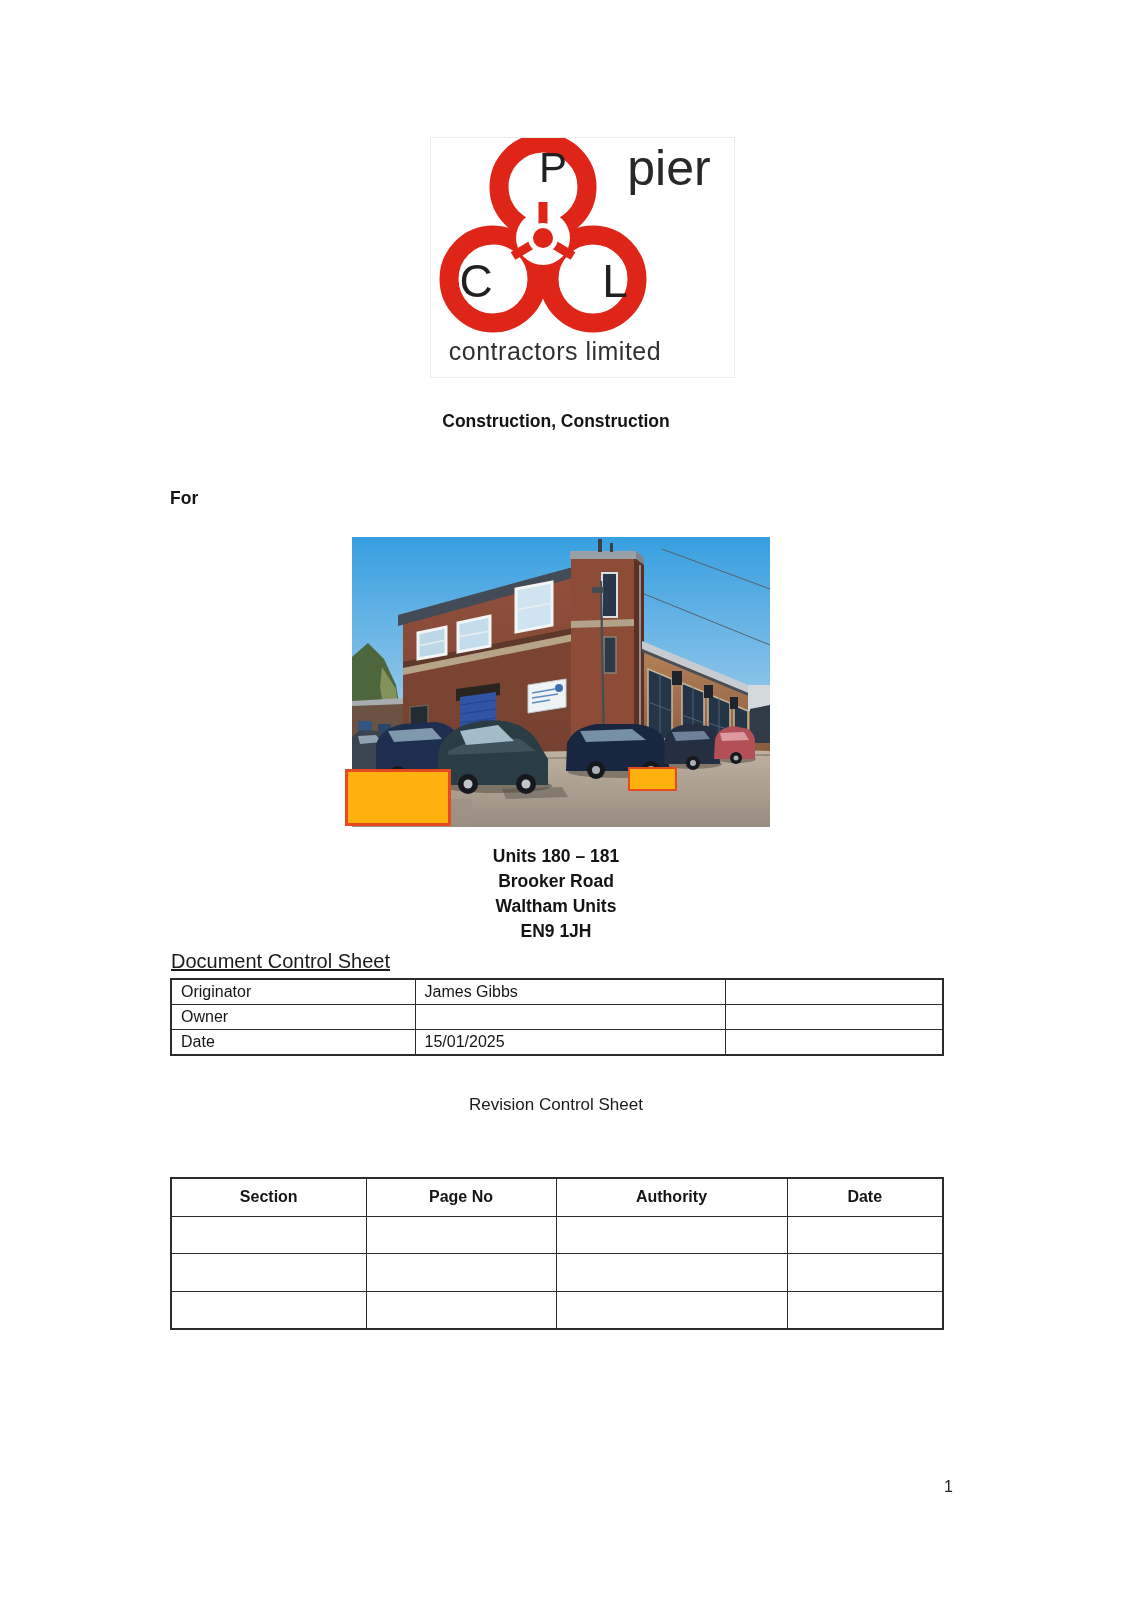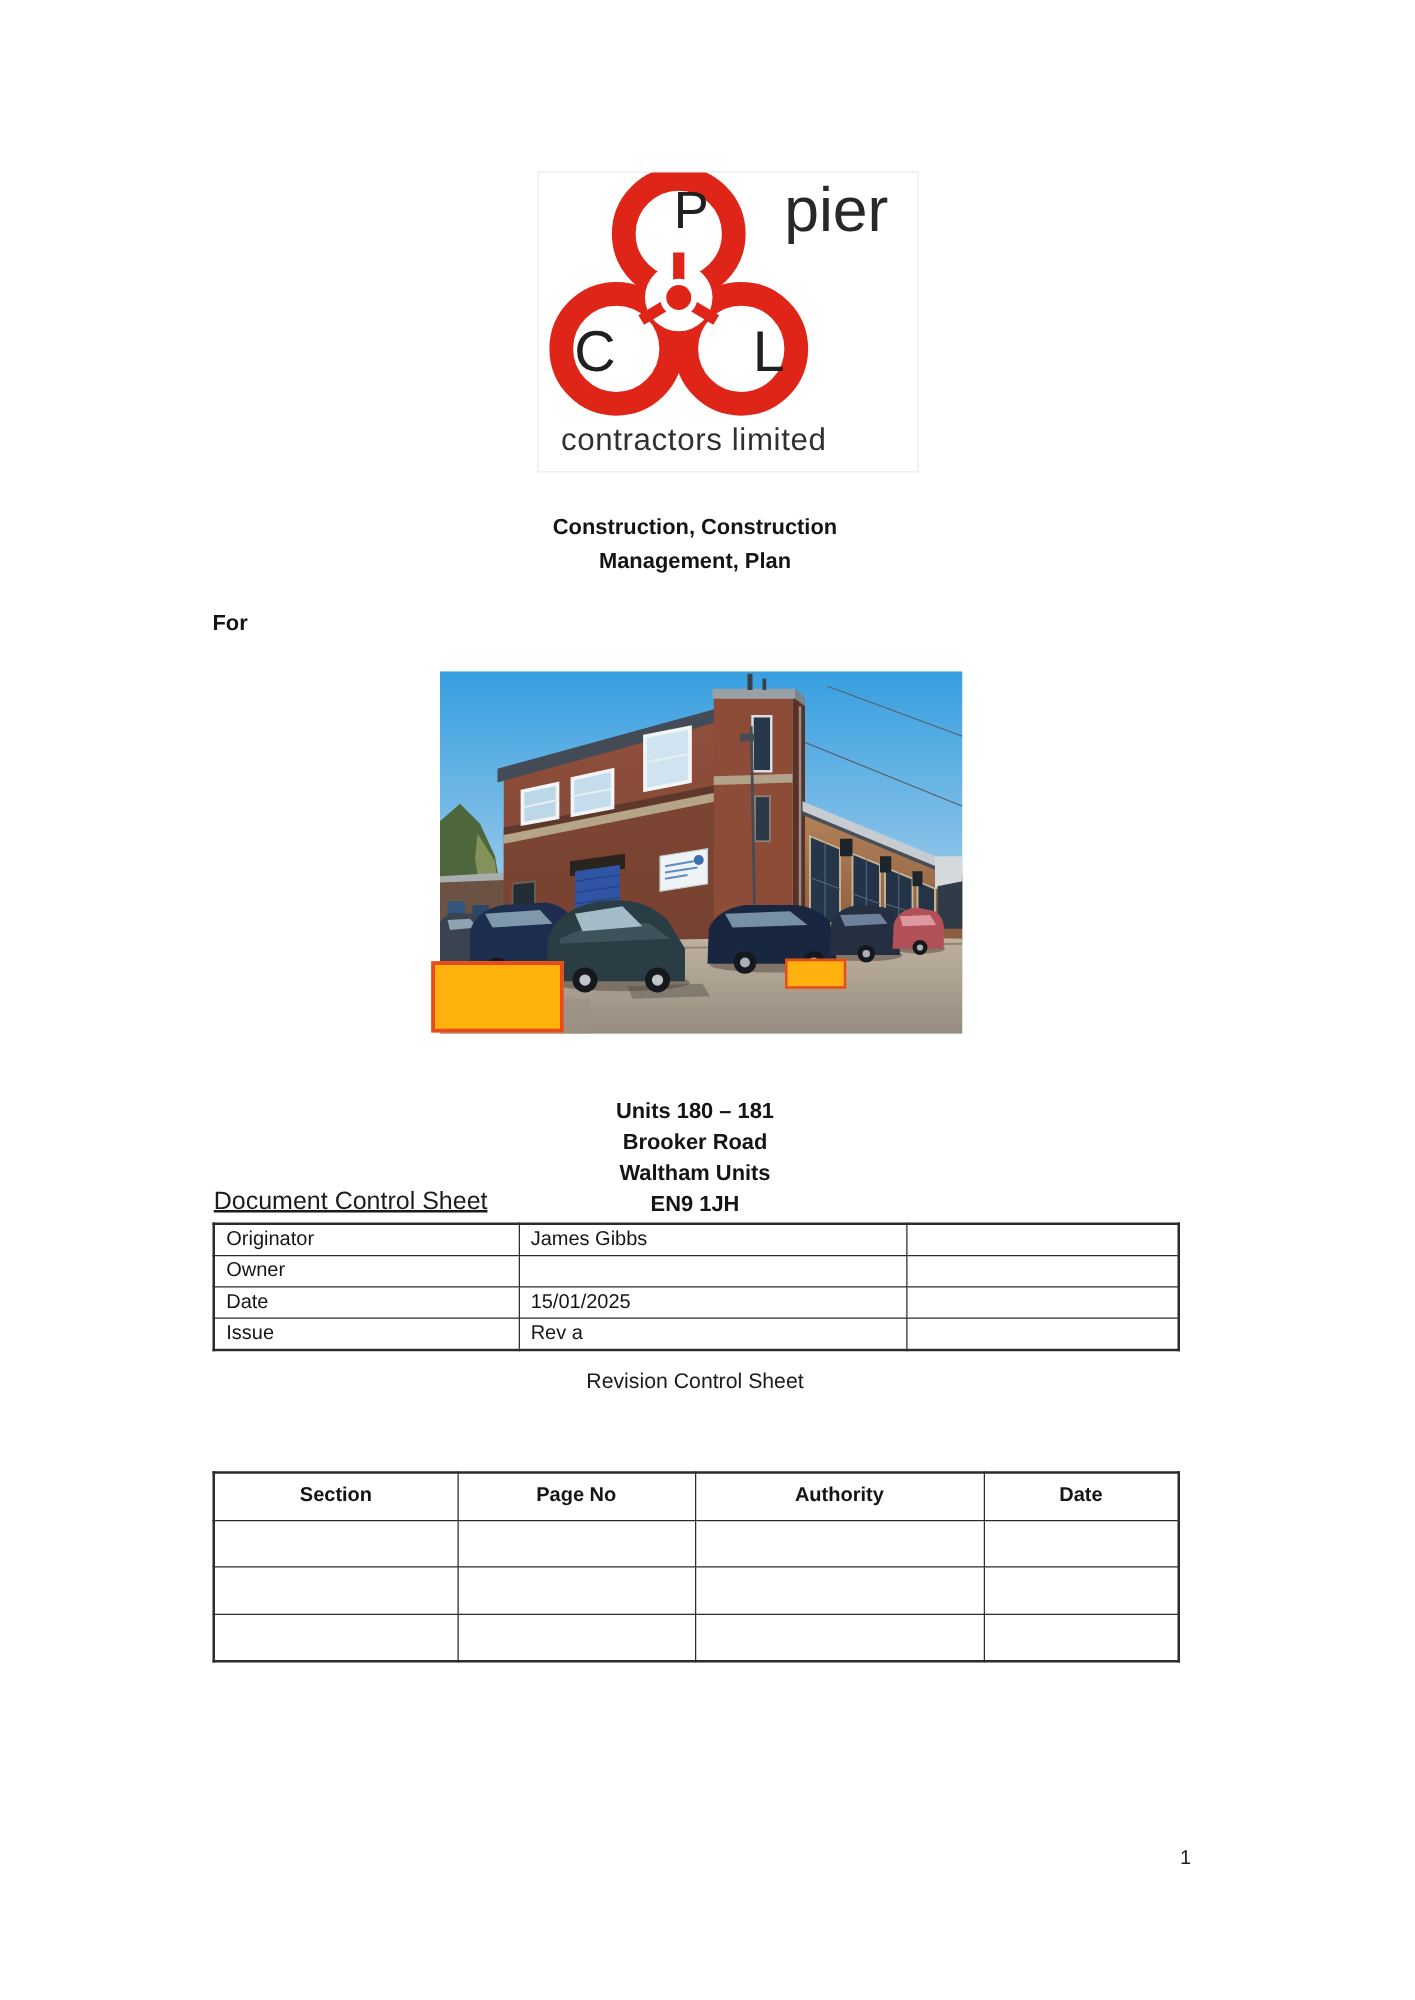--- a/index.html
+++ b/index.html
@@ -17,21 +17,21 @@
   .for-label{position:absolute;left:170px;top:488px;width:772px;text-align:left;
     font-weight:bold;font-size:17.5px;color:#141414;}
   
   .photo-wrap{position:absolute;left:352px;top:537px;width:418px;height:290px;}
   .photo-wrap svg{display:block;}
   .redaction{position:absolute;box-sizing:border-box;}
   .redaction.big{left:-7px;top:232px;width:106px;height:57px;border-width:3px;border-style:solid;}
   .redaction.small{left:276px;top:230px;width:49px;height:24px;border-width:2px;border-style:solid;}
   
   .addr{position:absolute;left:170px;top:844px;width:772px;text-align:center;
-    font-weight:bold;font-size:17.5px;line-height:25px;color:#141414;margin-top:32px;}
+    font-weight:bold;font-size:17.5px;line-height:25px;color:#141414;}
   
   .dcs-head{position:absolute;left:171px;top:950px;font-size:20px;color:#1b1b1b;text-decoration:underline;}
   table.doc{position:absolute;left:170px;top:978px;width:772px;border-collapse:collapse;table-layout:fixed;
     font-size:16px;color:#151515;}
   table.doc td{border:1.6px solid #2c2c2c;height:24px;padding:0 0 0 9px;vertical-align:middle;}
   table.doc{border:2.2px solid #2c2c2c;}
   
   .rcs-head{position:absolute;left:170px;top:1095px;width:772px;text-align:center;font-size:17px;color:#1b1b1b;}
   table.rev{position:absolute;left:170px;top:1177px;width:772px;border-collapse:collapse;table-layout:fixed;
     font-size:16px;color:#151515;}
@@ -67,21 +67,20 @@
       <text x="45" y="159" text-anchor="middle" font-size="46" fill="#202020">C</text>
       <text x="184" y="159" text-anchor="middle" font-size="46" fill="#202020">L</text>
 
       <text x="238" y="47" text-anchor="middle" font-size="50" fill="#282828">pier</text>
       <text x="124" y="222" text-anchor="middle" font-size="25" letter-spacing="0.5" fill="#303030">contractors limited</text>
     </svg>
   </div>
 
   <div class="doc-title">
     <div>Construction, Construction</div>
-    <div>Management, Plan</div>
   </div>
   <div class="for-label">For</div>
 
   <div class="photo-wrap">
     <svg width="418" height="290" viewBox="0 0 418 290">
       <defs>
         <linearGradient id="sky" x1="0" y1="0" x2="0" y2="1">
           <stop offset="0" stop-color="#379fe0"></stop>
             <stop offset="0.65" stop-color="#9fccea"></stop>
             <stop offset="1" stop-color="#d8e8f2"></stop>
@@ -273,25 +272,20 @@
       <tr>
         <td>Owner</td>
         <td></td>
         <td></td>
       </tr>
       <tr>
         <td>Date</td>
         <td>15/01/2025</td>
         <td></td>
       </tr>
-      <tr>
-        <td>Issue</td>
-        <td>Rev a</td>
-        <td></td>
-      </tr>
     </tbody>
   </table>
 
   <div class="rcs-head">Revision Control Sheet</div>
   <table class="rev">
     <colgroup>
         <col style="width:195px">
         <col style="width:190px">
         <col style="width:231px">
         <col style="width:156px">

